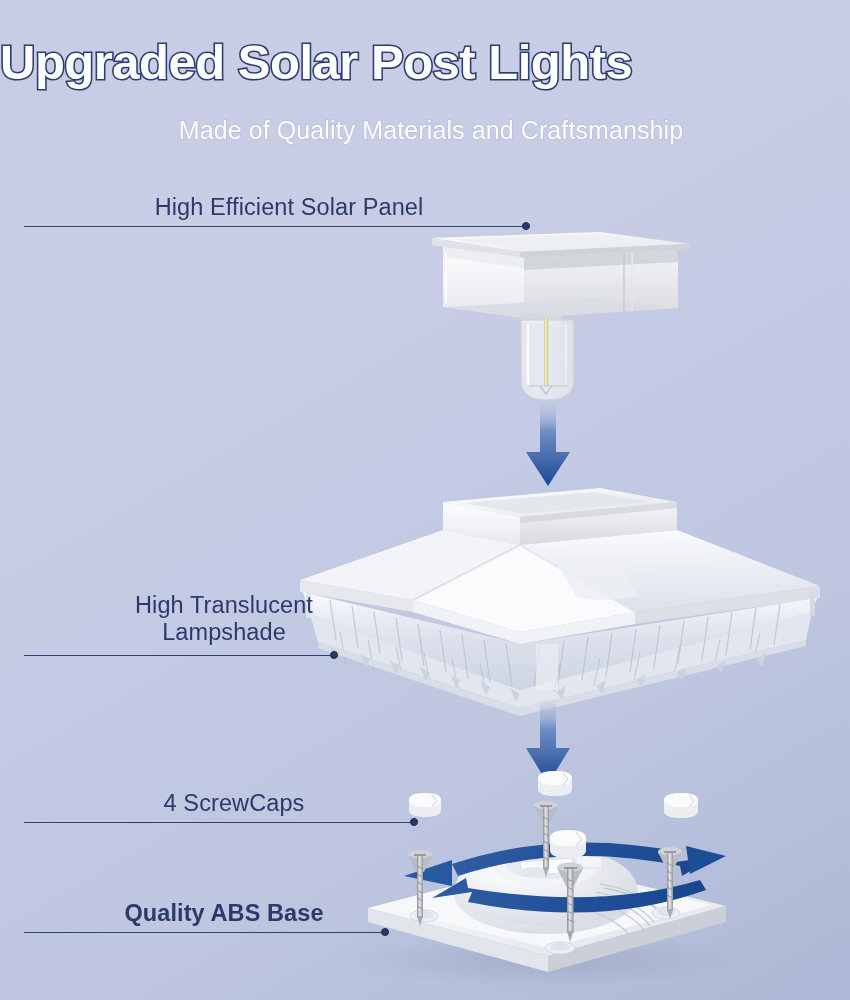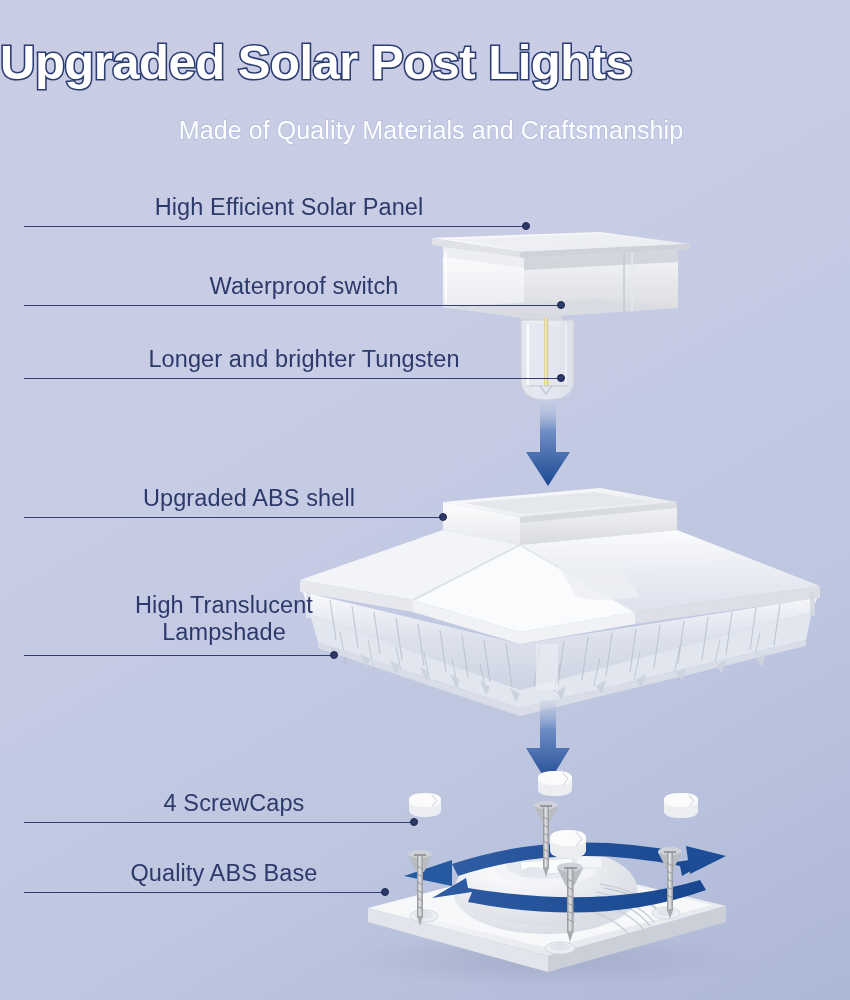--- a/index.html
+++ b/index.html
@@ -417,50 +417,35 @@
       </g>
     </g>
   </svg>
 
   <div class="callout" style="left:24px; top:194px; width:530px;">
     <div class="ctext">High Efficient Solar Panel</div>
     <div class="rule" style="left:0; top:32px; width:502px;"></div>
     <div class="dot" style="left:498px; top:28px;"></div>
   </div>
 
-  <div class="callout" style="left:24px; top:273px; width:560px;">
-    <div class="ctext">Waterproof switch</div>
-    <div class="rule" style="left:0; top:32px; width:537px;"></div>
-    <div class="dot" style="left:533px; top:28px;"></div>
-  </div>
-
-  <div class="callout" style="left:24px; top:346px; width:560px;">
-    <div class="ctext">Longer and brighter Tungsten</div>
-    <div class="rule" style="left:0; top:32px; width:537px;"></div>
-    <div class="dot" style="left:533px; top:28px;"></div>
-  </div>
-
-  <div class="callout" style="left:24px; top:485px; width:450px;">
-    <div class="ctext">Upgraded ABS shell</div>
-    <div class="rule" style="left:0; top:32px; width:419px;"></div>
-    <div class="dot" style="left:415px; top:28px;"></div>
-  </div>
+
+
 
   <div class="callout" style="left:24px; top:592px; width:400px;">
     <div class="ctext">High Translucent
 Lampshade</div>
     <div class="rule" style="left:0; top:63px; width:310px;"></div>
     <div class="dot" style="left:306px; top:59px;"></div>
   </div>
 
   <div class="callout" style="left:24px; top:774px; width:420px;margin-top:16px;">
     <div class="ctext">4 ScrewCaps</div>
     <div class="rule" style="left:0; top:32px; width:390px;"></div>
     <div class="dot" style="left:386px; top:28px;"></div>
   </div>
 
-  <div class="callout" style="left:24px; top:860px; width:400px;">
+  <div class="callout" style="left:24px; top:900px; width:400px;font-weight:bold;">
     <div class="ctext">Quality ABS Base</div>
     <div class="rule" style="left:0; top:32px; width:361px;"></div>
     <div class="dot" style="left:357px; top:28px;"></div>
   </div>
 
 </div>
 
 </body></html>

